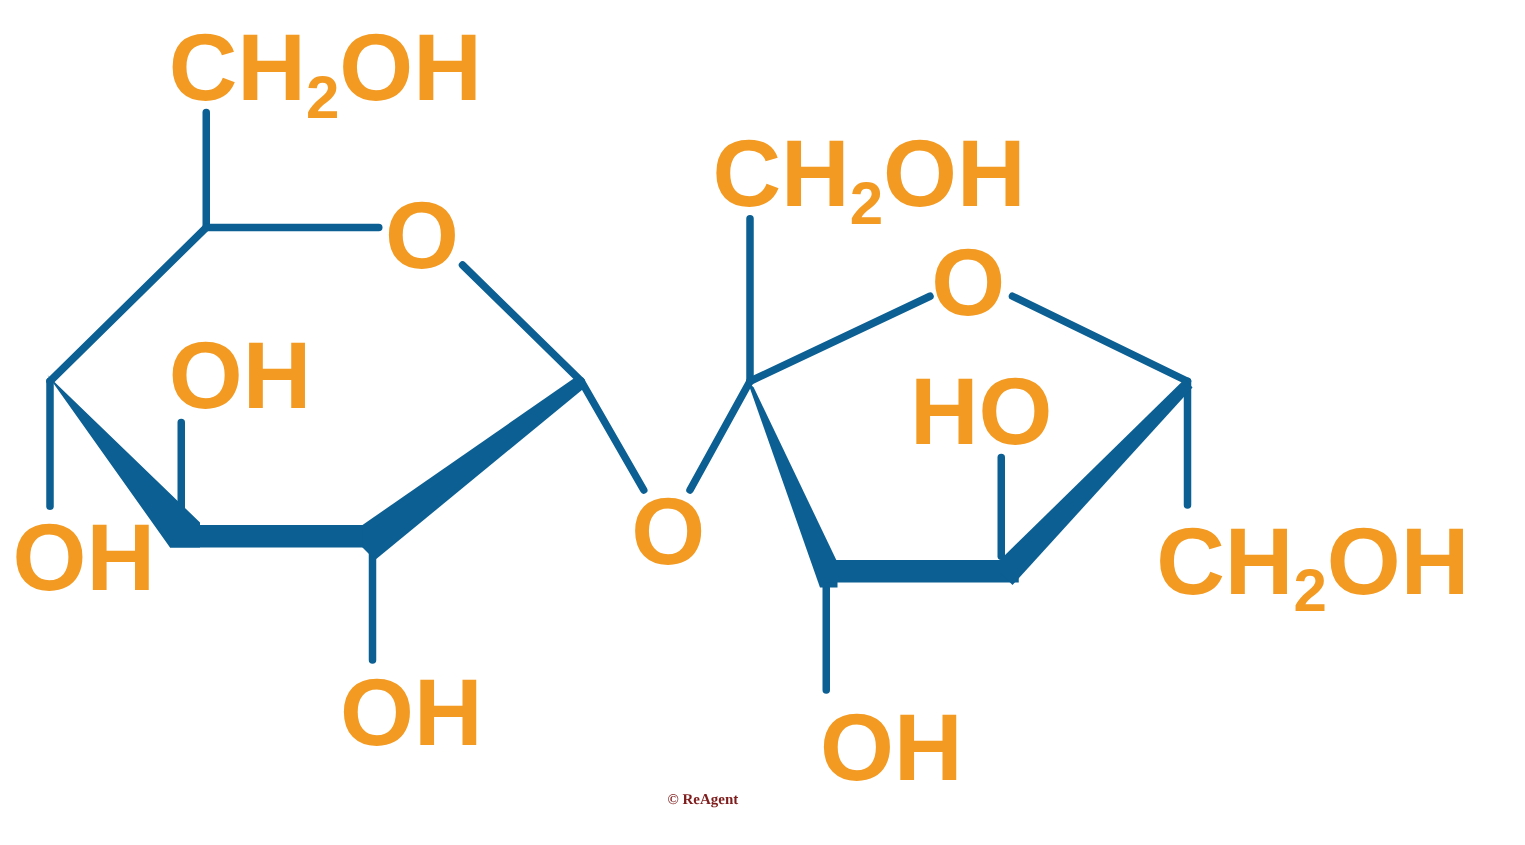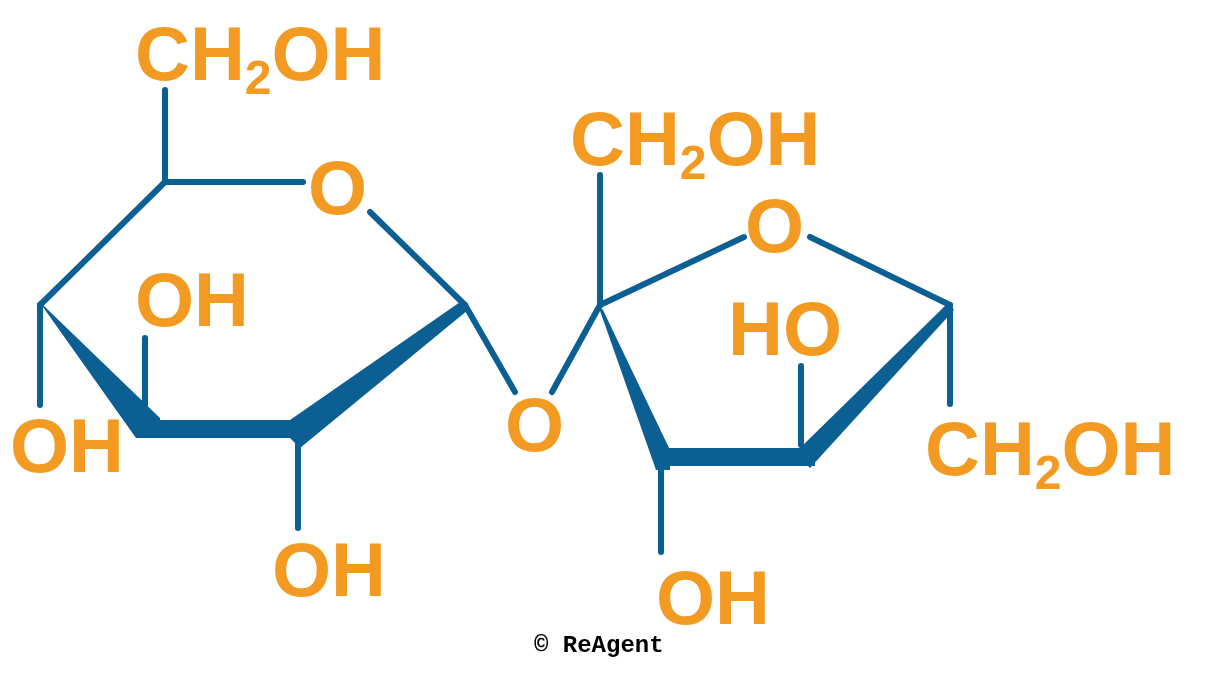--- a/index.html
+++ b/index.html
@@ -3,21 +3,21 @@
 <meta charset="utf-8">
 <style>
   html, body { margin: 0; padding: 0; background: #ffffff; }
   body { width: 1220px; height: 676px; overflow: hidden; position: relative; }
   svg { position: absolute; left: 0; top: 0; }
   .bond { stroke: var(--bond, #0b5f92); stroke-width: 6; stroke-linecap: round; fill: none; }
   .wedge { fill: var(--bond, #0b5f92); }
   .label { font-family: "Liberation Sans", sans-serif; font-weight: 700; fill: #f39a22; }
   .big { font-size: 76px; }
   .sub { font-size: 48px; }
-  .copyright { position: absolute; left: 534px; top: 632px; font-family: Liberation Mono, monospace; font-weight: 700; font-size: 24px; color: #000000; }
+  .copyright { position: absolute; left: 534px; top: 632px; font-family: Liberation Serif, serif; font-weight: 700; font-size: 12px; color: #7f1d1d; }
 </style>
 </head>
 <body>
 
 <svg width="1220" height="676" viewBox="0 0 1220 676">
 
   <g>
     <line class="bond" x1="165" y1="90" x2="165" y2="182"></line>
     <line class="bond" x1="165" y1="182" x2="303" y2="182"></line>
     <line class="bond" x1="370" y1="212" x2="465" y2="305"></line>

